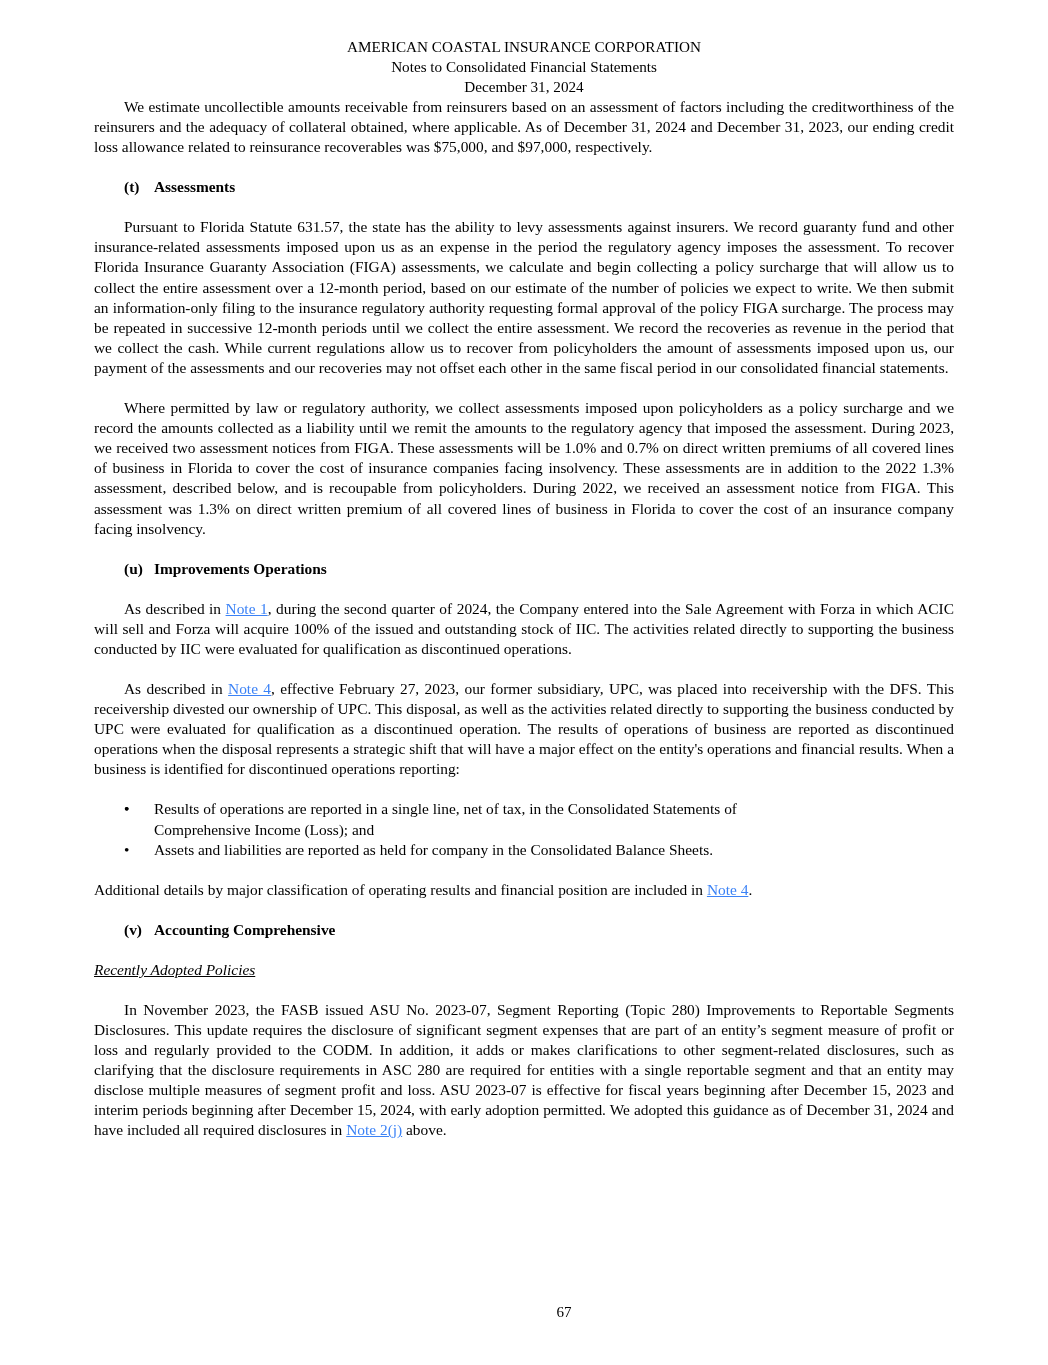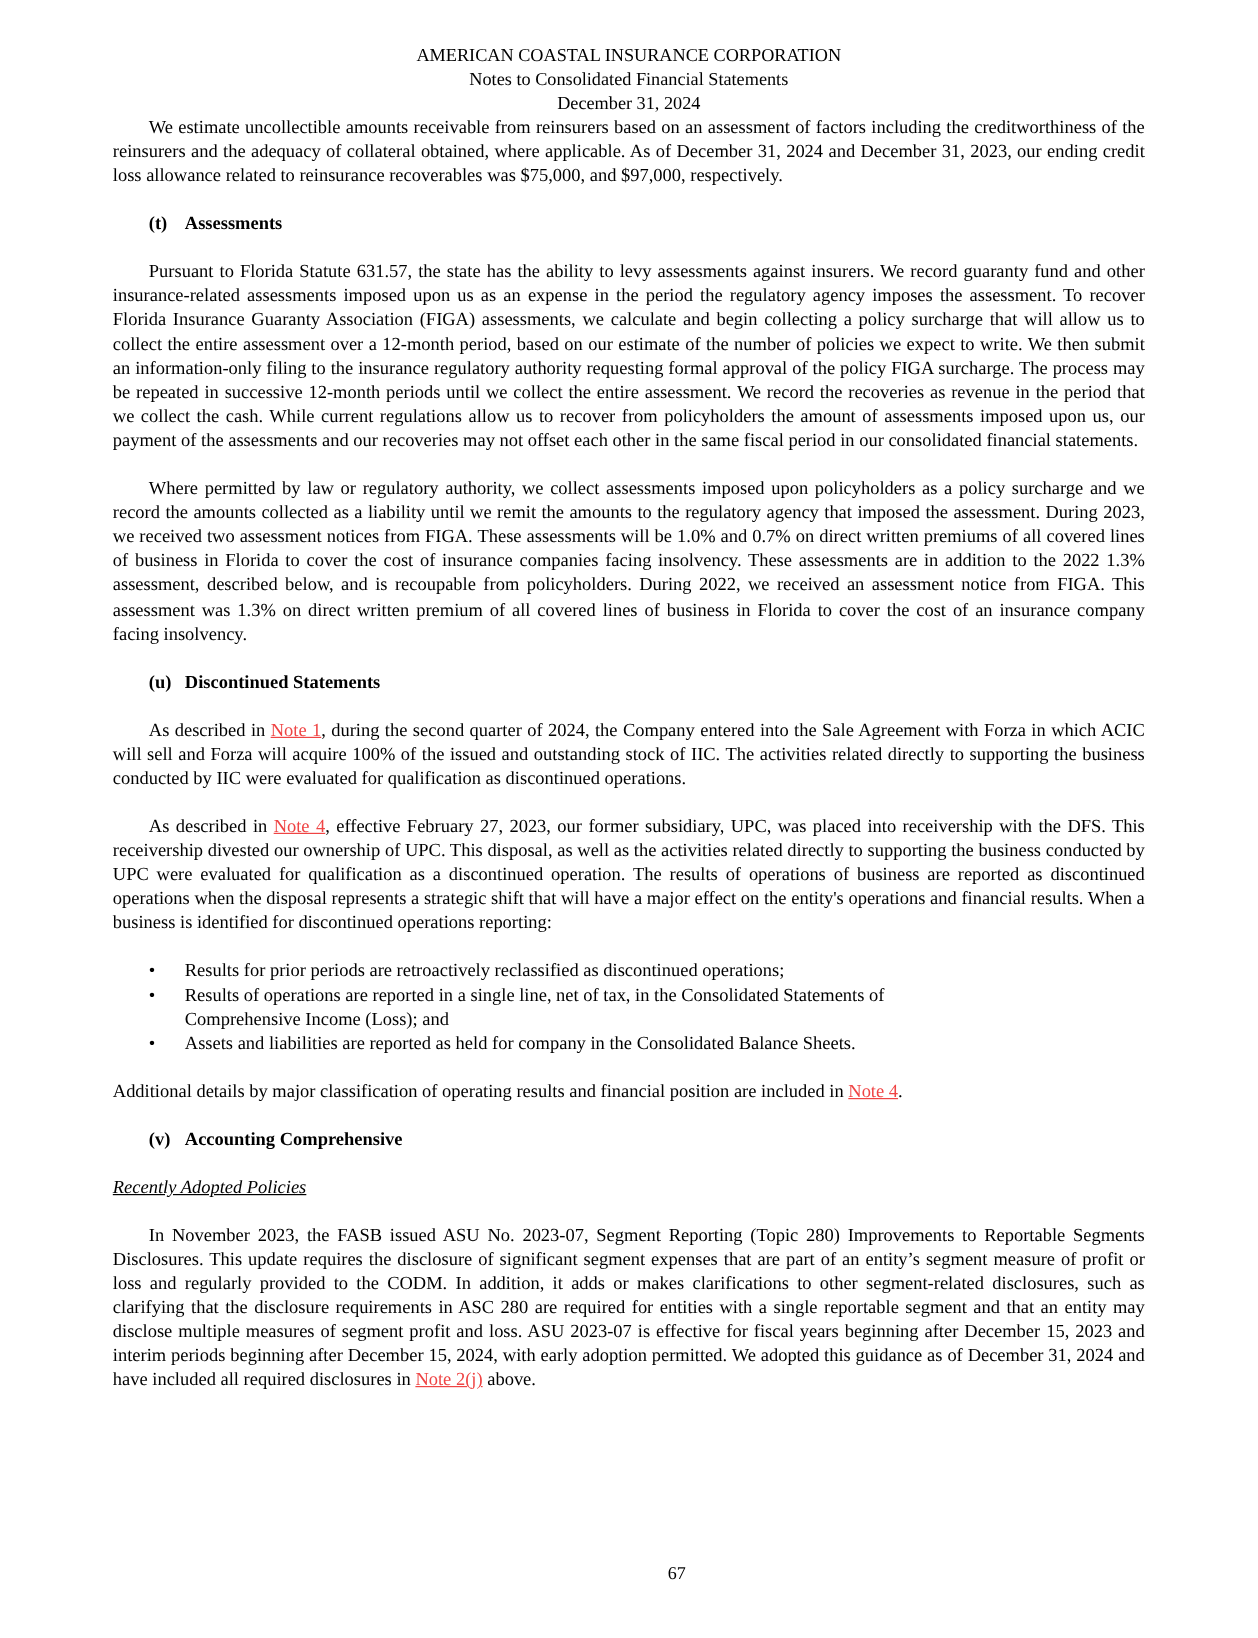--- a/index.html
+++ b/index.html
@@ -7,21 +7,21 @@
     width: 1048px; height: 1365px; position: relative; overflow: hidden;
     font-family: "Liberation Serif", serif; color: #000; font-size: 15.4px;
   }
   .page { position: absolute; left: 94px; top: 37px; width: 860px; }
   .hdr { text-align: center; font-weight: normal; line-height: 20px; font-size: 15.2px; }
   p { margin: 0; text-align: justify; line-height: 20.1px; }
   .ind { text-indent: 30px; }
   .gap { height: 20px; }
   .sec { font-weight: bold; padding-left: 30px; line-height: 20px; }
   .sec .lbl { display: inline-block; width: 30px; }
-  a { color: #ef4444; text-decoration: underline; }
+  a { color: #3b82f6; text-decoration: underline; }
   ul.bl { list-style: none; margin: 0; padding: 0; }
   ul.bl li { position: relative; padding-left: 60px; line-height: 20.1px; width: 640px; }
   ul.bl li .bullet { position: absolute; left: 30px; top: 0; }
   .sub { font-style: italic; text-decoration: underline; line-height: 20px; }
   .pnum { position: absolute; top: 1304px; left: 0; width: 1048px; text-align: center; font-size: 15px; padding-left: 40px; }
 </style>
 </head>
 <body>
 
 <div class="page">
@@ -35,29 +35,29 @@
   <div class="sec">
     <span class="lbl">(t)</span><span>Assessments</span>
   </div>
   <div class="gap"></div>
   <p class="ind">Pursuant to Florida Statute 631.57, the state has the ability to levy assessments against insurers. We record guaranty fund and other insurance-related assessments imposed upon us as an expense in the period the regulatory agency imposes the assessment. To recover Florida Insurance Guaranty Association (FIGA) assessments, we calculate and begin collecting a policy surcharge that will allow us to collect the entire assessment over a 12-month period, based on our estimate of the number of policies we expect to write. We then submit an information-only filing to the insurance regulatory authority requesting formal approval of the policy FIGA surcharge. The process may be repeated in successive 12-month periods until we collect the entire assessment. We record the recoveries as revenue in the period that we collect the cash. While current regulations allow us to recover from policyholders the amount of assessments imposed upon us, our payment of the assessments and our recoveries may not offset each other in the same fiscal period in our consolidated financial statements.</p>
   <div class="gap"></div>
   <p class="ind">Where permitted by law or regulatory authority, we collect assessments imposed upon policyholders as a policy surcharge and we record the amounts collected as a liability until we remit the amounts to the regulatory agency that imposed the assessment. During 2023, we received two assessment notices from FIGA. These assessments will be 1.0% and 0.7% on direct written premiums of all covered lines of business in Florida to cover the cost of insurance companies facing insolvency. These assessments are in addition to the 2022 1.3% assessment, described below, and is recoupable from policyholders. During 2022, we received an assessment notice from FIGA. This assessment was 1.3% on direct written premium of all covered lines of business in Florida to cover the cost of an insurance company facing insolvency.</p>
   <div class="gap"></div>
 
   <div class="sec">
-    <span class="lbl">(u)</span><span>Discontinued Statements</span>
+    <span class="lbl">(u)</span><span>Improvements Operations</span>
   </div>
   <div class="gap"></div>
   <p class="ind"><span>As described in </span><a href="#">Note 1</a><span>, during the second quarter of 2024, the Company entered into the Sale Agreement with Forza in which ACIC will sell and Forza will acquire 100% of the issued and outstanding stock of IIC. The activities related directly to supporting the business conducted by IIC were evaluated for qualification as discontinued operations.</span></p>
   <div class="gap"></div>
   <p class="ind"><span>As described in </span><a href="#">Note 4</a><span>, effective February 27, 2023, our former subsidiary, UPC, was placed into receivership with the DFS. This receivership divested our ownership of UPC. This disposal, as well as the activities related directly to supporting the business conducted by UPC were evaluated for qualification as a discontinued operation. The results of operations of business are reported as discontinued operations when the disposal represents a strategic shift that will have a major effect on the entity's operations and financial results. When a business is identified for discontinued operations reporting:</span></p>
   <div class="gap"></div>
   <ul class="bl">
-    <li><span class="bullet">•</span><span>Results for prior periods are retroactively reclassified as discontinued operations;</span></li>
+    <li><span class="bullet">•</span></li>
     <li><span class="bullet">•</span><span>Results of operations are reported in a single line, net of tax, in the Consolidated Statements of Comprehensive Income (Loss); and</span></li>
     <li><span class="bullet">•</span><span>Assets and liabilities are reported as held for company in the Consolidated Balance Sheets.</span></li>
   </ul>
   <div class="gap"></div>
   <p><span>Additional details by major classification of operating results and financial position are included in </span><a href="#">Note 4</a><span>.</span></p>
   <div class="gap"></div>
 
   <div class="sec">
     <span class="lbl">(v)</span><span>Accounting Comprehensive</span>
   </div>

